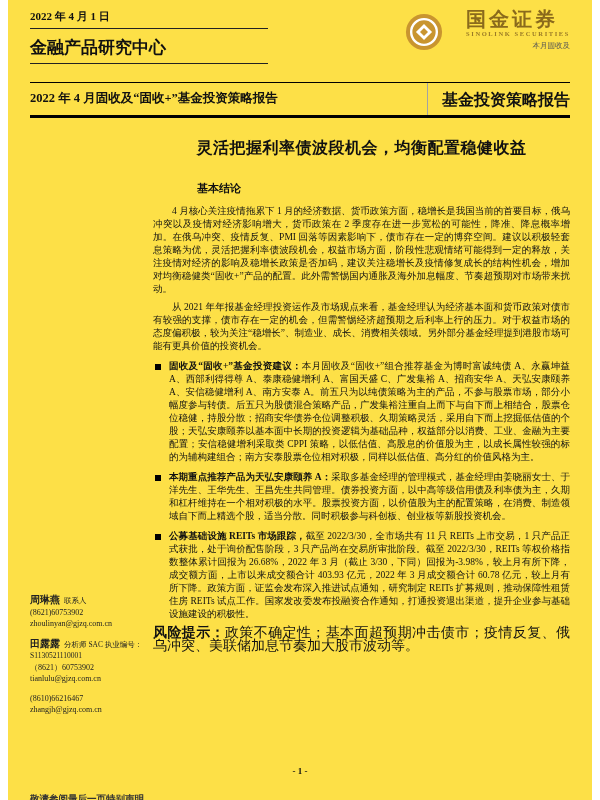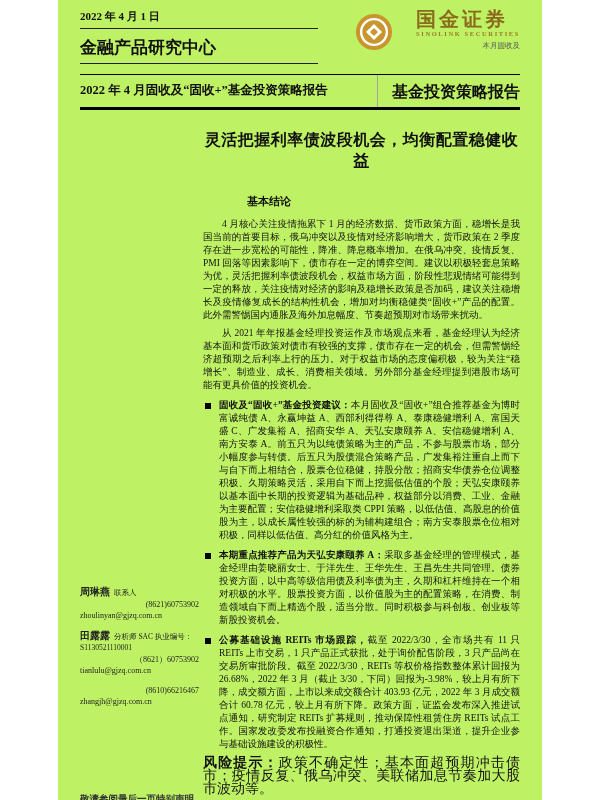--- a/index.html
+++ b/index.html
@@ -1,38 +1,38 @@
 <!DOCTYPE html>
 <html><head>
 <meta charset="utf-8">
 <style>
   * { margin:0; padding:0; box-sizing:border-box; }
   html,body { background:#fff; }
   .page {
-    position:relative; width:484px; height:800px; margin:0 auto;
-    background:#bef264; overflow:hidden; color:#111;
+    position:relative; width:584px; height:800px; margin:0 auto;
+    background:#fde047; overflow:hidden; color:#111;
     font-family:"Liberation Serif","DejaVu Serif",serif;
   }
   .inner { padding:8px 22px 0 22px; }
 
   
   .top { display:flex; justify-content:space-between; align-items:flex-start; min-height:48px; }
   .top-left { width:238px; }
   .date-line { font-size:11px; font-weight:bold; padding:1px 0 4px; border-bottom:1px solid #222; }
   .dept-line { font-size:17px; font-weight:bold; padding:7px 0 4px; border-bottom:1px solid #222; }
   .logo { display:flex; align-items:flex-end; gap:23px; }
   .coin { width:38px; height:38px; display:block; flex:none; }
   .brand-txt { text-align:left; }
   .brand-cn { font-size:20px; font-weight:bold; color:#8a6a1c; letter-spacing:3px; line-height:22px; }
   .brand-en { font-size:6.5px; font-weight:bold; color:#9a7a26; letter-spacing:1.6px; }
   .brand-tag { font-size:7.5px; color:#555; text-align:right; margin-top:4px; }
 
   
   .report-bar {
-    margin-top:10px; border-top:1px solid #000; border-bottom:3px solid #000;
+    margin-top:18px; border-top:1px solid #000; border-bottom:3px solid #000;
     display:flex; justify-content:space-between; align-items:stretch;
   }
   .rb-title { font-size:12.5px; font-weight:bold; padding:7px 0; }
   .rb-cat { font-size:16px; font-weight:bold; padding:7px 0 4px 14px; border-left:1px solid #a3a3a3; display:flex; align-items:center; }
 
   
   .content { position:relative; margin-top:20px; min-height:640px; }
   .main-col { margin-left:123px; }
   h1.article-title { font-size:16px; font-weight:bold; text-align:center; margin:4px 0 22px; letter-spacing:0.5px; }
   .section-heading { font-size:11px; font-weight:bold; margin-bottom:9px;margin-left:44px; }
@@ -41,21 +41,21 @@
   .sq { width:6px; height:6px; background:#000; margin:4px 8px 0 2px; flex:none; }
   .bullet-text { font-size:9.5px; line-height:13px; text-align:justify; flex:1; }
   .lead { font-weight:bold; }
   p.risk { font-size:14px; line-height:13px; text-align:justify; margin-top:0; }
 
   
   .contacts { position:absolute; left:0; top:456px; width:119px; font-size:8px; line-height:11px; color:#222; }
   .contact { margin-bottom:9px; }
   .c-name { font-size:10px; font-weight:bold; margin-right:4px; }
   .c-role { font-size:7.5px; }
-  .c-phone { margin-top:1px;text-align:right; }
+  .c-phone { margin-top:1px; }
   .c-email { word-break:break-all; }
 
   
   .page-number { position:absolute; bottom:24px; left:0; right:0; text-align:center; font-size:9px; font-weight:bold; }
   .disclaimer { position:absolute; bottom:-6px; left:22px; font-size:9.5px; font-weight:bold; color:#333; }
 </style>
 </head>
 <body>
 
 <div class="page">

